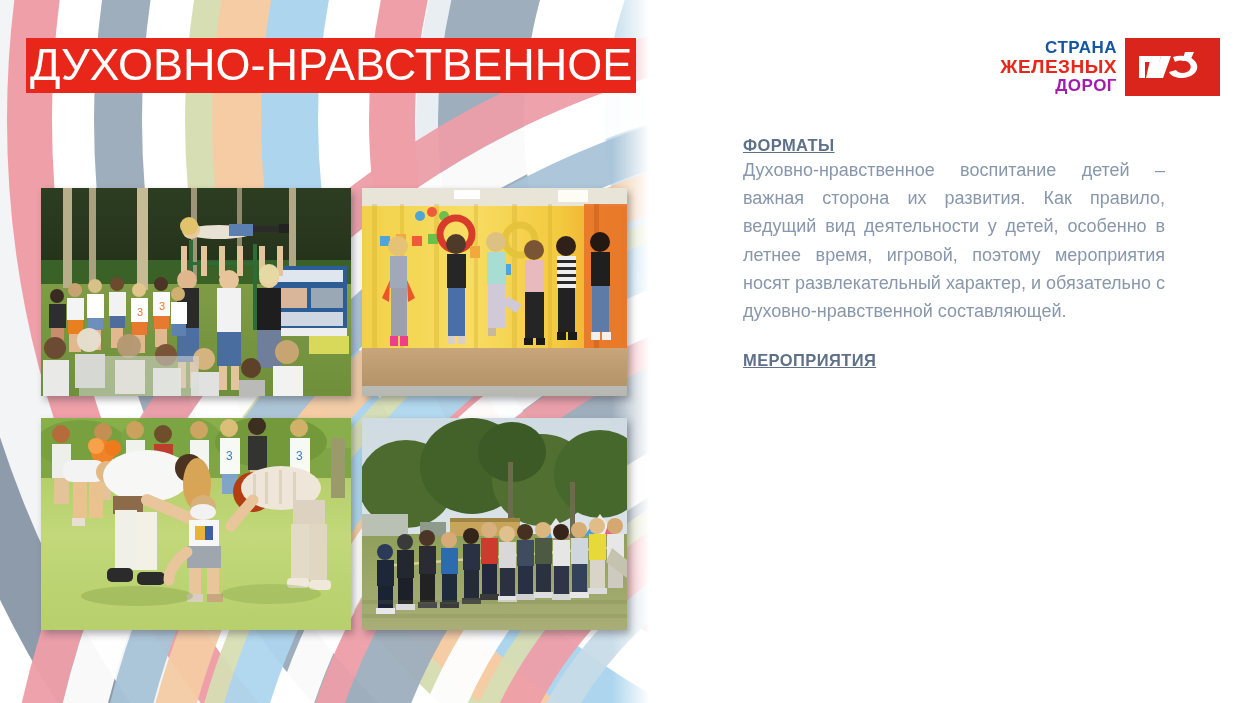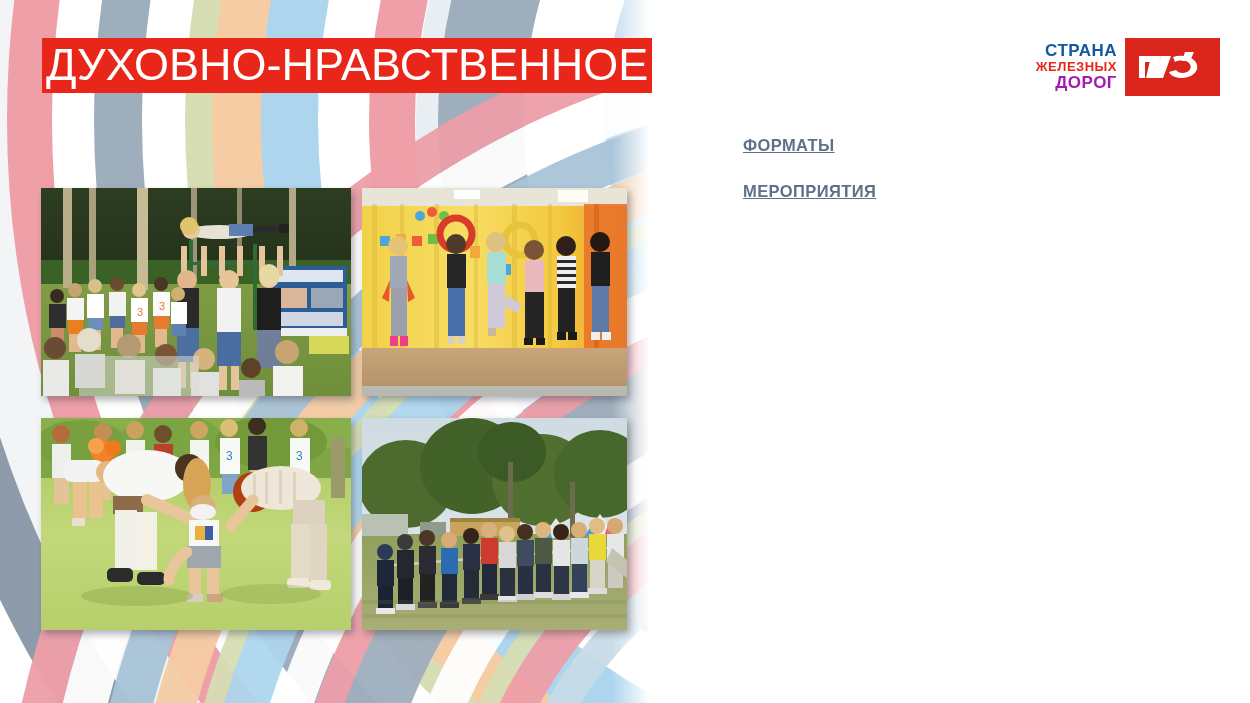--- a/index.html
+++ b/index.html
@@ -42,21 +42,21 @@
     position: absolute;
     left: 612px; top: 0;
     width: 48px; height: 703px;
     background: linear-gradient(to right, rgba(255,255,255,0), #ffffff 78%);
     z-index: 3;
   }
 
   
   .title-block {
     position: absolute;
-    left: 42px; top: 38px;
+    left: 26px; top: 38px;
     z-index: 6;
     line-height: 0;
     text-align: right;
   }
   .title-line {
     display: inline-block;
     background: #E8271A;
     color: #ffffff;
     font-size: 45px;
     font-weight: 400;
@@ -76,21 +76,21 @@
     align-items: center;
     gap: 8px;
   }
   .logo-words {
     text-align: right;
     line-height: 1.05;
     font-weight: bold;
     letter-spacing: 0.5px;
   }
   .logo-w1 { font-size: 17px; color: #1457A0; }
-  .logo-w2 { font-size: 13px; color: #E8271A; }
+  .logo-w2 { font-size: 19px; color: #E8271A; }
   .logo-w3 { font-size: 17px; color: #a21caf; }
   .logo-mark {
     width: 95px; height: 58px;
     background: #DA251C;
     position: relative;
     overflow: hidden;
   }
   .logo-mark svg { position:absolute; left:0; top:0; }
 
   
@@ -728,19 +728,20 @@
 
       <g opacity="0.18">
         <rect x="0" y="182" width="265" height="4" fill="#6e7b42"></rect>
         <rect x="0" y="196" width="265" height="4" fill="#727f46"></rect>
       </g>
     </svg>
   </div>
 
   <div class="content">
     <div class="sec-head">ФОРМАТЫ</div>
+    <p class="sec-body">Духовно-нравственное воспитание детей – важная сторона их развития. Как правило, ведущий вид деятельности у детей, особенно в летнее время, игровой, поэтому мероприятия носят развлекательный характер, и обязательно с духовно-нравственной составляющей.</p>
 
     <div class="sec-gap"></div>
 
     <div class="sec-head">МЕРОПРИЯТИЯ</div>
   </div>
 
 </div>
 
 </body></html>

